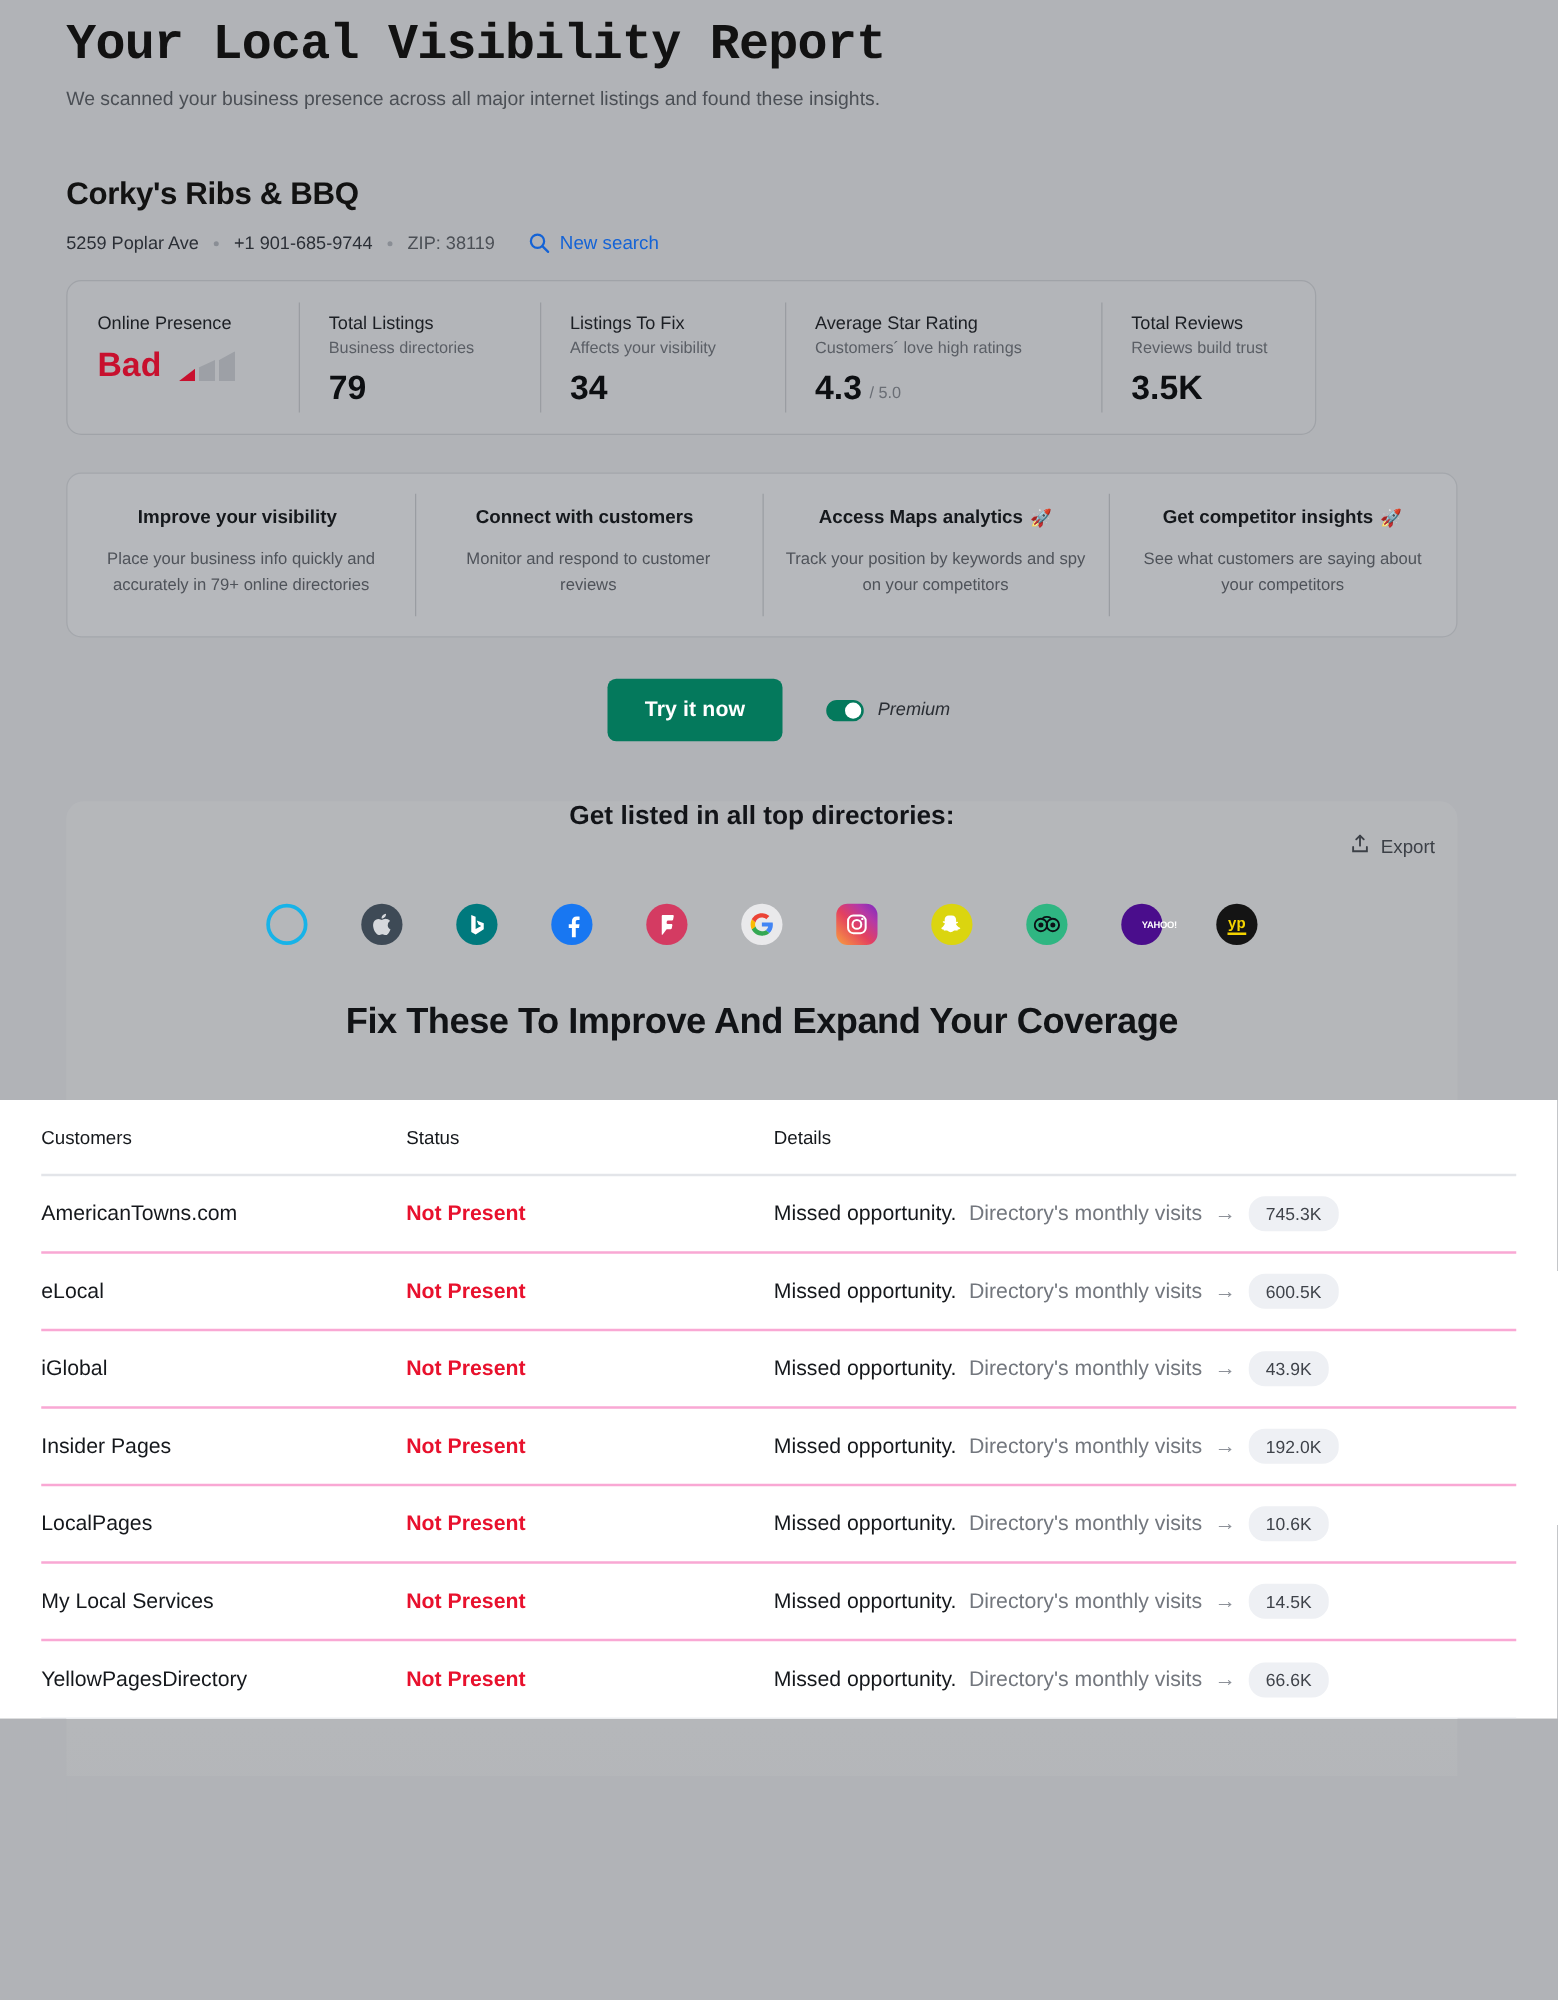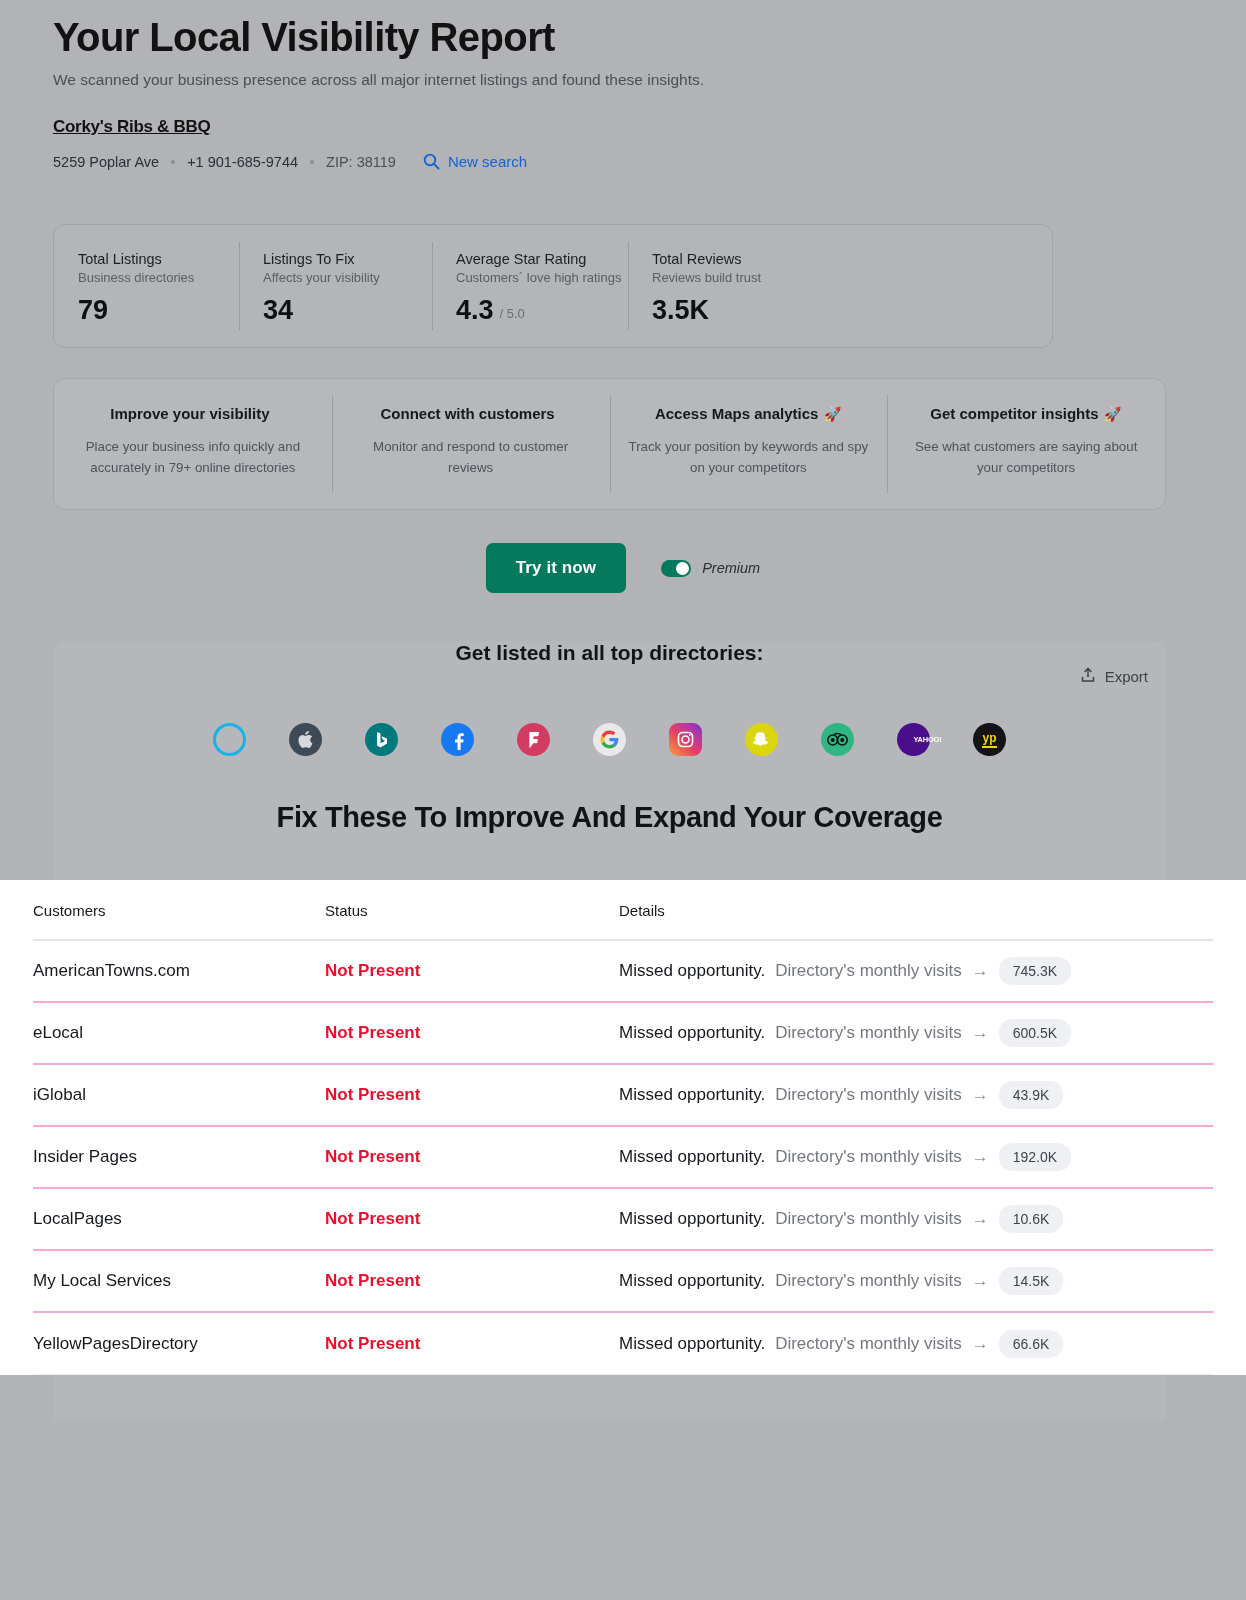--- a/index.html
+++ b/index.html
@@ -12,28 +12,28 @@
   #page {
     position: relative;
     width: 1246px; height: 1600px;
     background: #b1b3b7;
   }
 
   
   .hdr { position: absolute; left: 53px; top: 14px; width: 1140px; }
   .hdr-title {
     font-size: 40px; font-weight: 700; color: #121212;
-    letter-spacing: -0.6px; line-height: 1.15;
+    letter-spacing: -0.6px; line-height: 1.15; font-family: Liberation Mono, monospace;
   }
   .hdr-sub {
     font-size: 15.5px; color: #4b4f55; margin-top: 11px;
   }
   .biz-name {
-    font-size: 17px; font-weight: 700; color: #121212;
-    margin-top: 28px; letter-spacing: -0.3px; text-decoration: underline;
+    font-size: 25px; font-weight: 700; color: #121212;
+    margin-top: 52px; letter-spacing: -0.3px;
   }
   .biz-meta {
     display: flex; align-items: center; gap: 0px;
     margin-top: 16px; font-size: 14.5px; color: #2b2f36;
   }
   .biz-meta .sep {
     display: inline-block; width: 4px; height: 4px; border-radius: 50%;
     background: #8a8e95; margin: 0 12px;
   }
   .biz-meta .zip { color: #4b4f55; }
@@ -253,20 +253,32 @@
             <line x1="10.9" y1="10.9" x2="15.5" y2="15.5" stroke="#1463d6" stroke-width="1.8" stroke-linecap="round"></line>
           </svg>
         </span>
         <span>New search</span>
       </span>
     </div>
   </div>
 
   <div class="stats-card">
     <div class="stat">
+      <div class="stat-label">Online Presence</div>
+      <div class="stat-desc"></div>
+      <div class="stat-value bad">
+        <span>Bad</span>
+        <span class="bars">
+          <span class="bar1"></span>
+            <span class="bar2"></span>
+            <span class="bar3"></span>
+        </span>
+      </div>
+    </div>
+    <div class="stat">
       <div class="stat-label">Total Listings</div>
       <div class="stat-desc">Business directories</div>
       <div class="stat-value">
         <span>79</span>
       </div>
     </div>
     <div class="stat">
       <div class="stat-label">Listings To Fix</div>
       <div class="stat-desc">Affects your visibility</div>
       <div class="stat-value">

